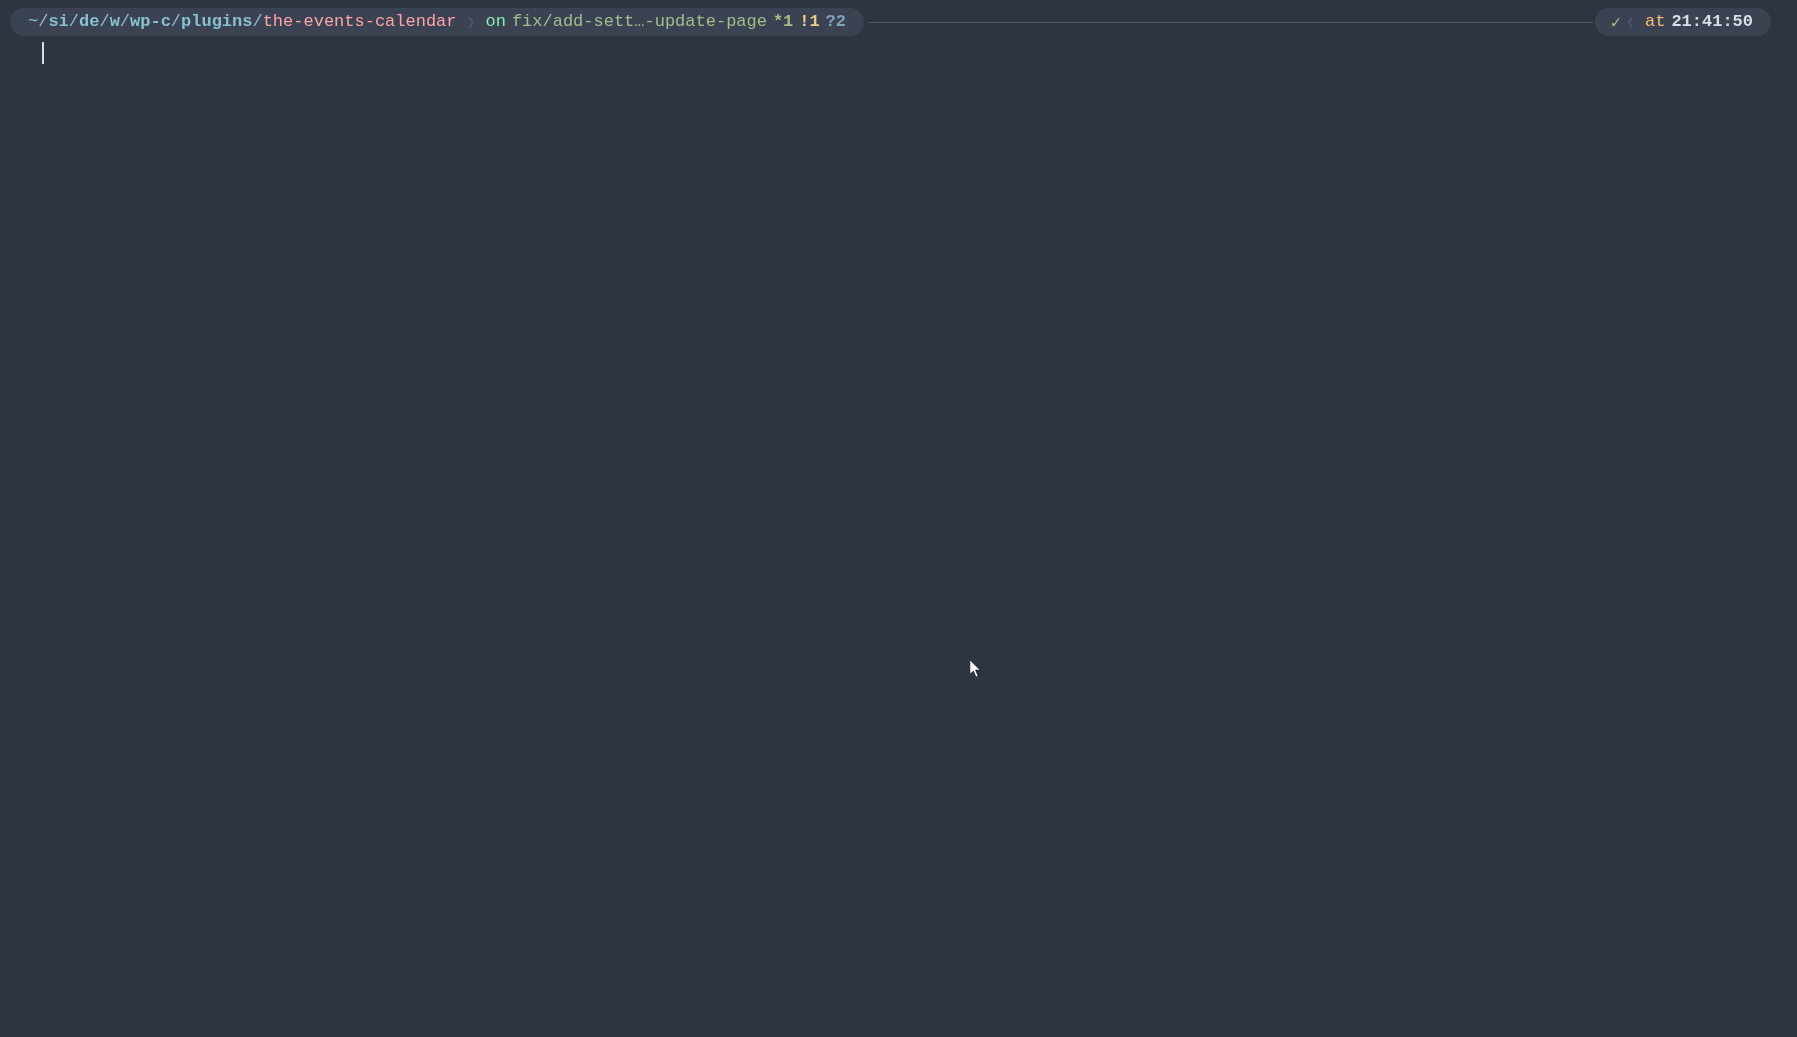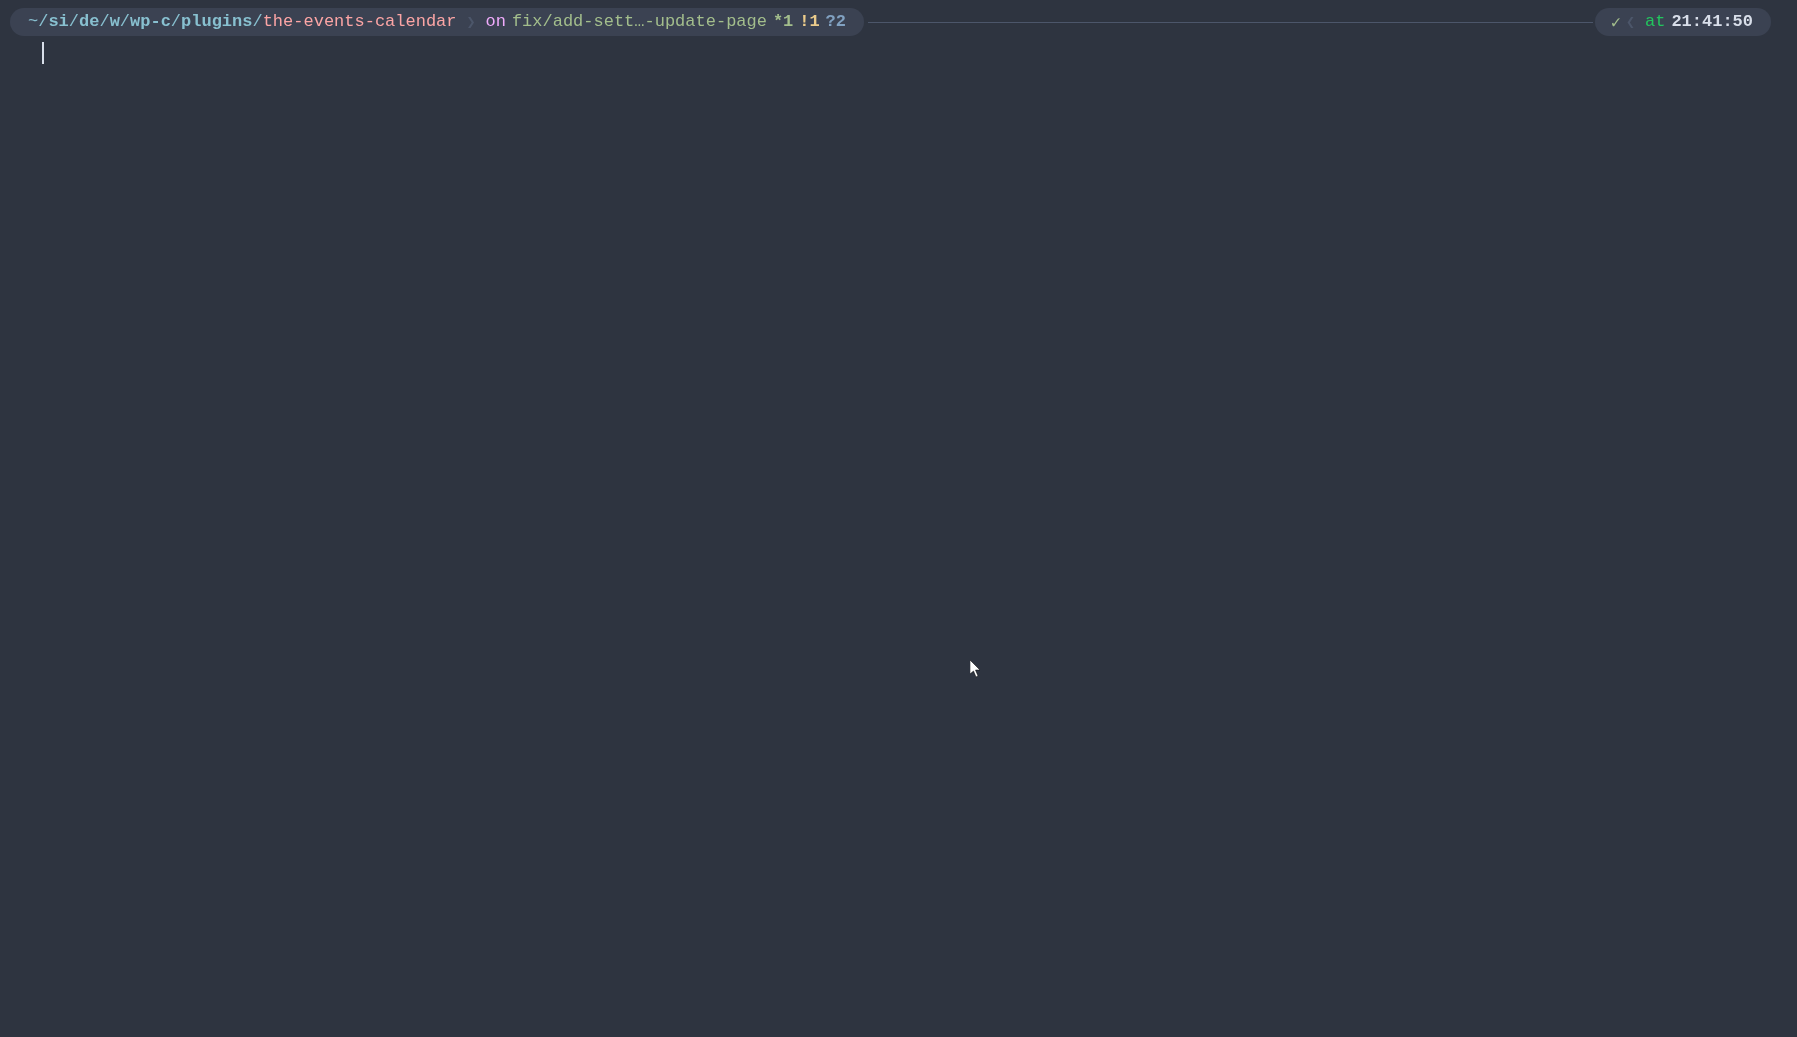--- a/index.html
+++ b/index.html
@@ -76,21 +76,21 @@
       color: #4c566a;
       background-color: #3b4252;
       padding: 0 6px;
       height: 28px;
       display: inline-flex;
       align-items: center;
       font-size: 15px;
     }
     
     .on-text {
-      color: #f0abfc;
+      color: #86efac;
     }
     
     .branch-text {
       color: #a3be8c;
       font-weight: normal;
     }
     
     .git-star {
       color: #a3be8c;
       font-weight: bold;
@@ -142,21 +142,21 @@
       color: #4c566a;
       background-color: #3b4252;
       padding: 0 6px 0 0;
       height: 28px;
       display: inline-flex;
       align-items: center;
       font-size: 15px;
     }
     
     .at-text {
-      color: #22c55e;
+      color: #fdba74;
     }
     
     .time-text {
       color: #d8dee9;
       font-weight: bold;
     }
     
     .cursor-line {
       padding-left: 42px;
       margin-top: 6px;

